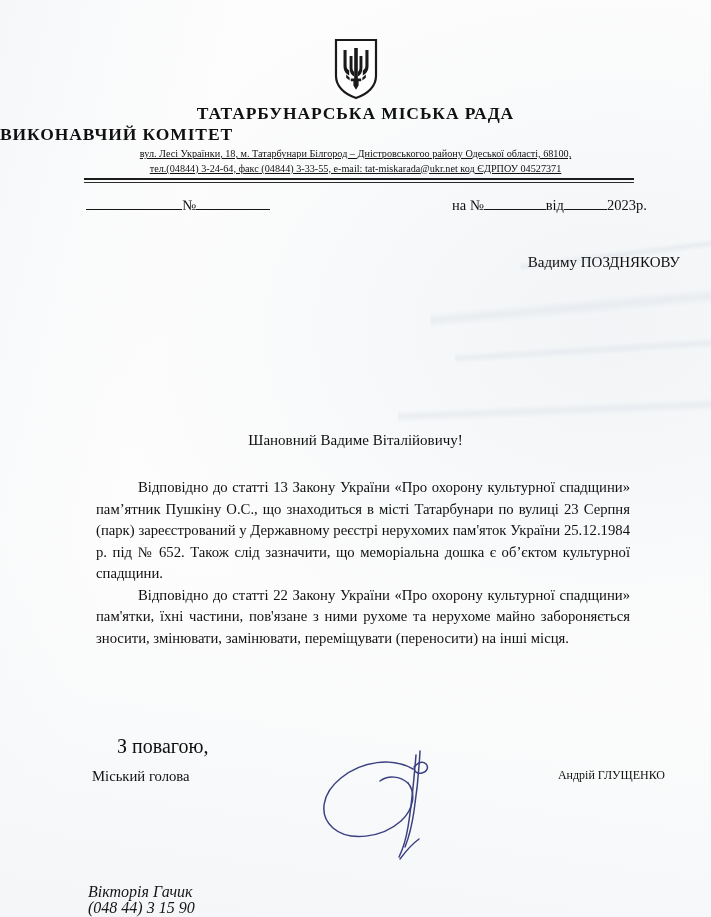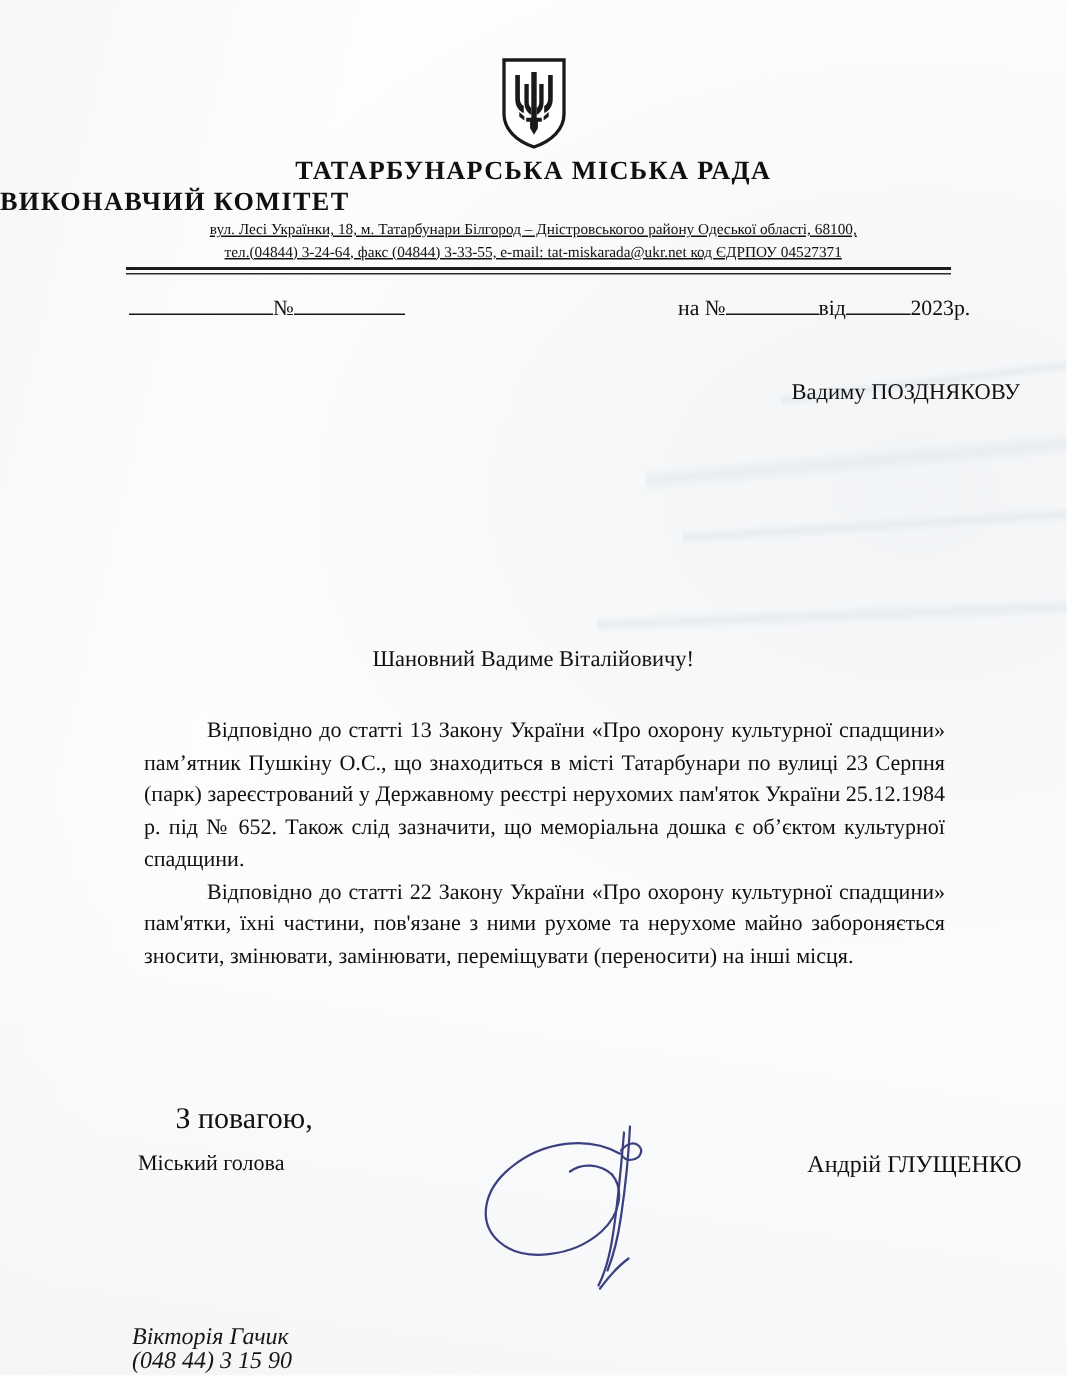--- a/index.html
+++ b/index.html
@@ -170,23 +170,23 @@
     margin-left: 25px;
   }
   .signer-role {
     position: absolute;
     left: 92px;
     top: 768px;
     font-size: 14.7px;
   }
   .signer-name {
     position: absolute;
-    right: 30px;
+    right: 46px;
     top: 768px;
-    font-size: 16px;
+    font-size: 12px;
     white-space: nowrap;
   }
   .signature-mark {
     position: absolute;
     left: 296px;
     top: 745px;
     width: 160px;
     height: 120px;
     pointer-events: none;
   }

